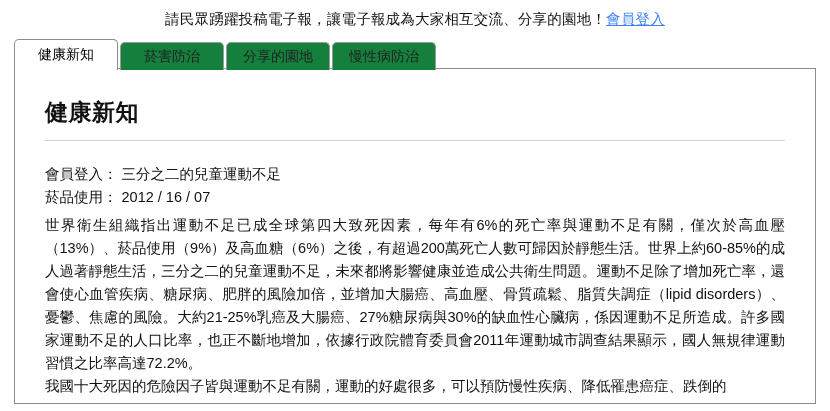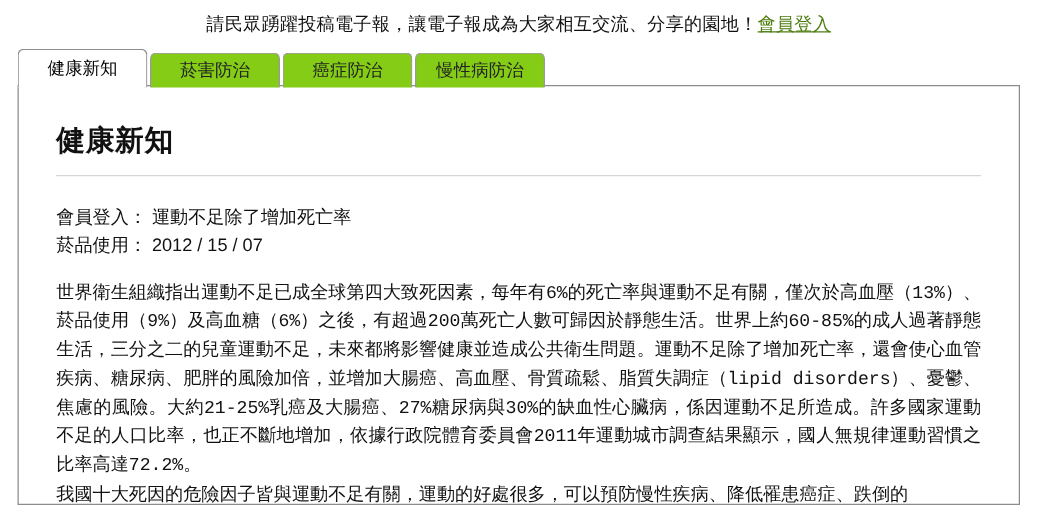--- a/index.html
+++ b/index.html
@@ -27,21 +27,21 @@
     align-items: center;
     justify-content: center;
     font-size: 14.5px;
     color: #111;
     letter-spacing: 0.2px;
   }
   .notice-bar .notice-text {
     white-space: nowrap;
   }
   .notice-bar .notice-link {
-    color: #4d7c0f;
+    color: #3b82f6;
     text-decoration: underline;
     cursor: pointer;
   }
   
   .tabs {
     position: relative;
     margin: 0 14px;
     height: 31px;
     display: flex;
     align-items: flex-end;
@@ -51,21 +51,21 @@
   .tab {
     box-sizing: border-box;
     height: 28px;
     min-width: 104px;
     padding: 0 16px;
     display: flex;
     align-items: center;
     justify-content: center;
     font-size: 14px;
     color: #222;
-    background: #84cc16;
+    background: #15803d;
     border: 1px solid #9a9a9a;
     border-bottom: none;
     border-radius: 5px 5px 0 0;
     margin-right: 2px;
     cursor: pointer;
     position: relative;
     top: 1px;
   }
   .tab.active {
     background: #ffffff;
@@ -111,23 +111,22 @@
     text-indent: 2em;
     margin: 0 0 2px 0;
   }
   .article .meta {
     margin: 0;
   }
   .article .meta .meta-label {
     letter-spacing: 0;
   }
   .article .body {
-    margin: 15px 0 0 0;
+    margin: 5px 0 0 0;
     text-align: justify;
-    font-family: Liberation Mono, monospace;
   }
   .article .body-cut {
     margin: 0;
     color: #111;
   }
 </style>
 </head>
 <body>
 
 <div class="page">
@@ -138,41 +137,41 @@
   </div>
 
   <div class="tabs">
     <div class="tab active">
       <span>健康新知</span>
     </div>
     <div class="tab">
       <span>菸害防治</span>
     </div>
     <div class="tab">
-      <span>癌症防治</span>
+      <span>分享的園地</span>
     </div>
     <div class="tab">
       <span>慢性病防治</span>
     </div>
   </div>
 
   <div class="panel">
     <div class="panel-inner">
 
       <h1 class="page-title">健康新知</h1>
       <div class="title-rule"></div>
 
       <div class="article">
         <p class="meta">
           <span class="meta-label">會員登入：</span>
-          <span>運動不足除了增加死亡率</span>
+          <span>三分之二的兒童運動不足</span>
         </p>
         <p class="meta">
           <span class="meta-label">菸品使用：</span>
-          <span>2012 / 15 / 07</span>
+          <span>2012 / 16 / 07</span>
         </p>
         <p class="body">世界衛生組織指出運動不足已成全球第四大致死因素，每年有6%的死亡率與運動不足有關，僅次於高血壓（13%）、菸品使用（9%）及高血糖（6%）之後，有超過200萬死亡人數可歸因於靜態生活。世界上約60-85%的成人過著靜態生活，三分之二的兒童運動不足，未來都將影響健康並造成公共衛生問題。運動不足除了增加死亡率，還會使心血管疾病、糖尿病、肥胖的風險加倍，並增加大腸癌、高血壓、骨質疏鬆、脂質失調症（lipid disorders）、憂鬱、焦慮的風險。大約21-25%乳癌及大腸癌、27%糖尿病與30%的缺血性心臟病，係因運動不足所造成。許多國家運動不足的人口比率，也正不斷地增加，依據行政院體育委員會2011年運動城市調查結果顯示，國人無規律運動習慣之比率高達72.2%。</p>
         <p class="body-cut">我國十大死因的危險因子皆與運動不足有關，運動的好處很多，可以預防慢性疾病、降低罹患癌症、跌倒的</p>
       </div>
 
     </div>
   </div>
 
 </div>
 

